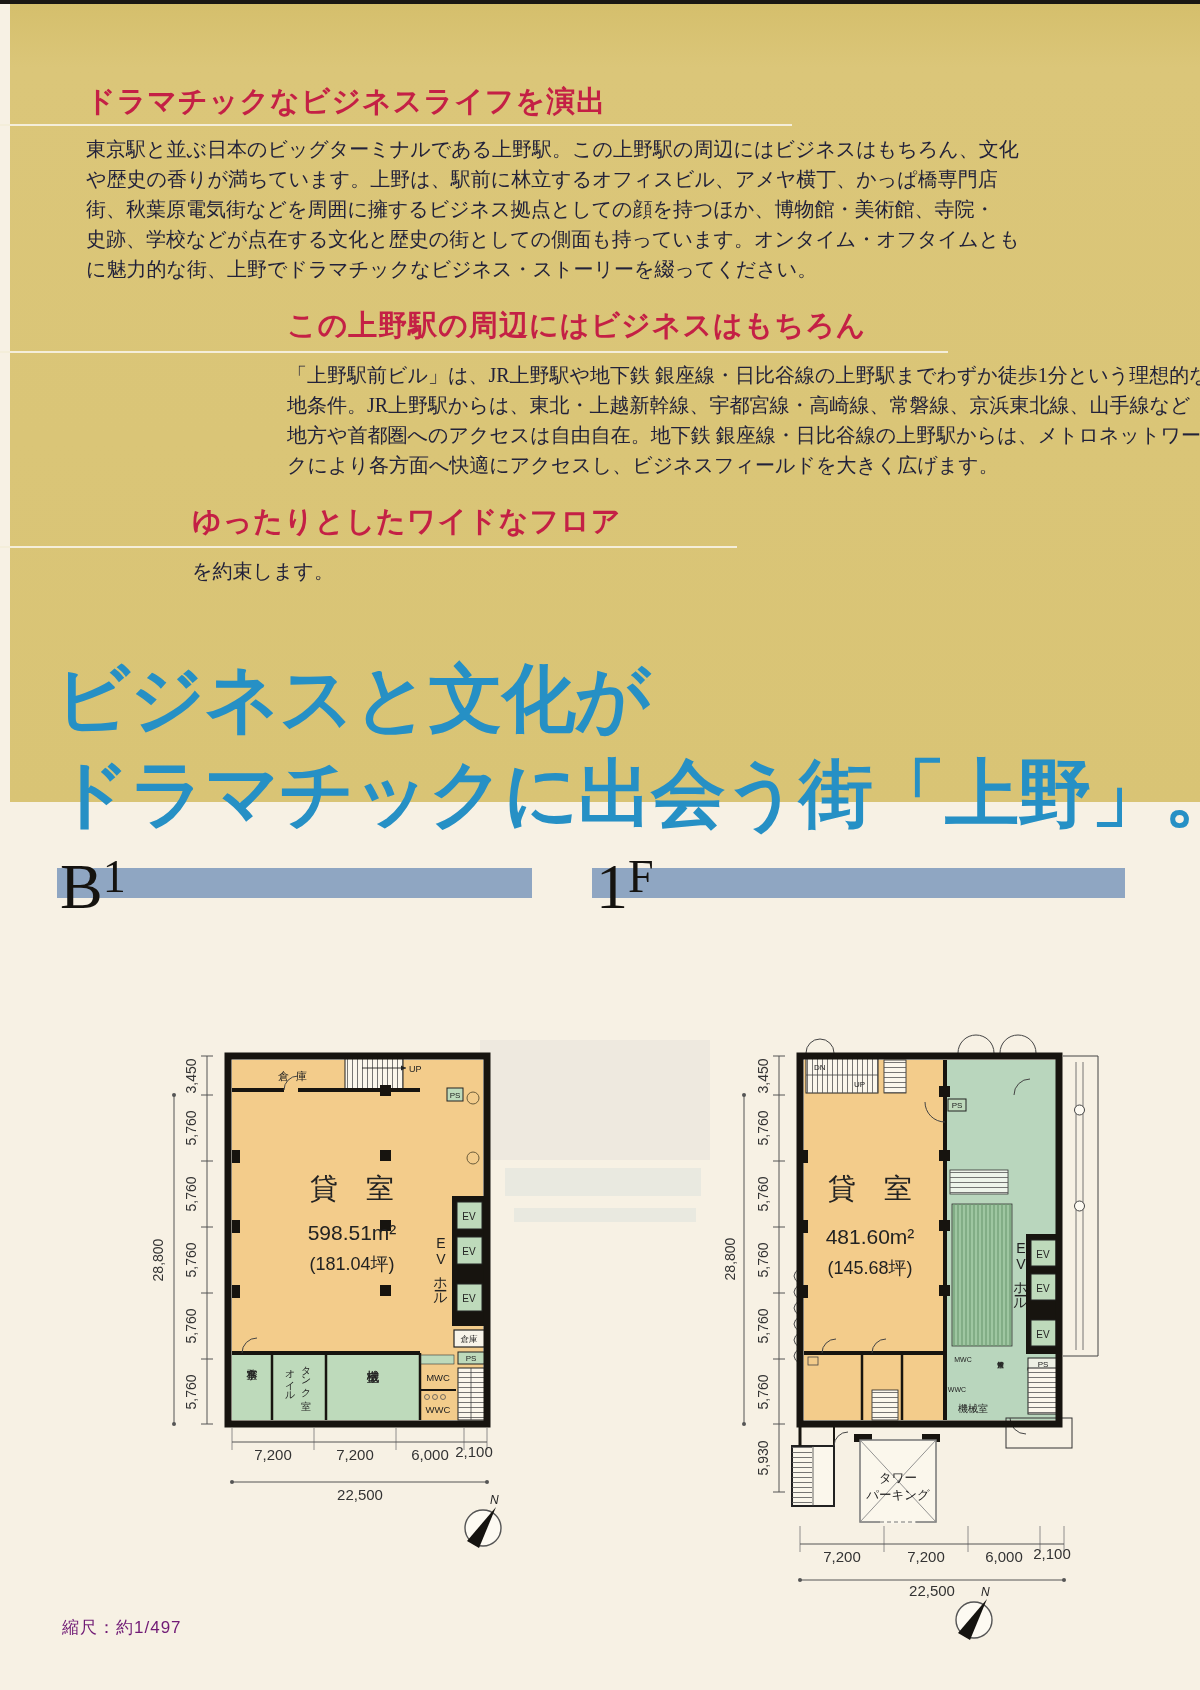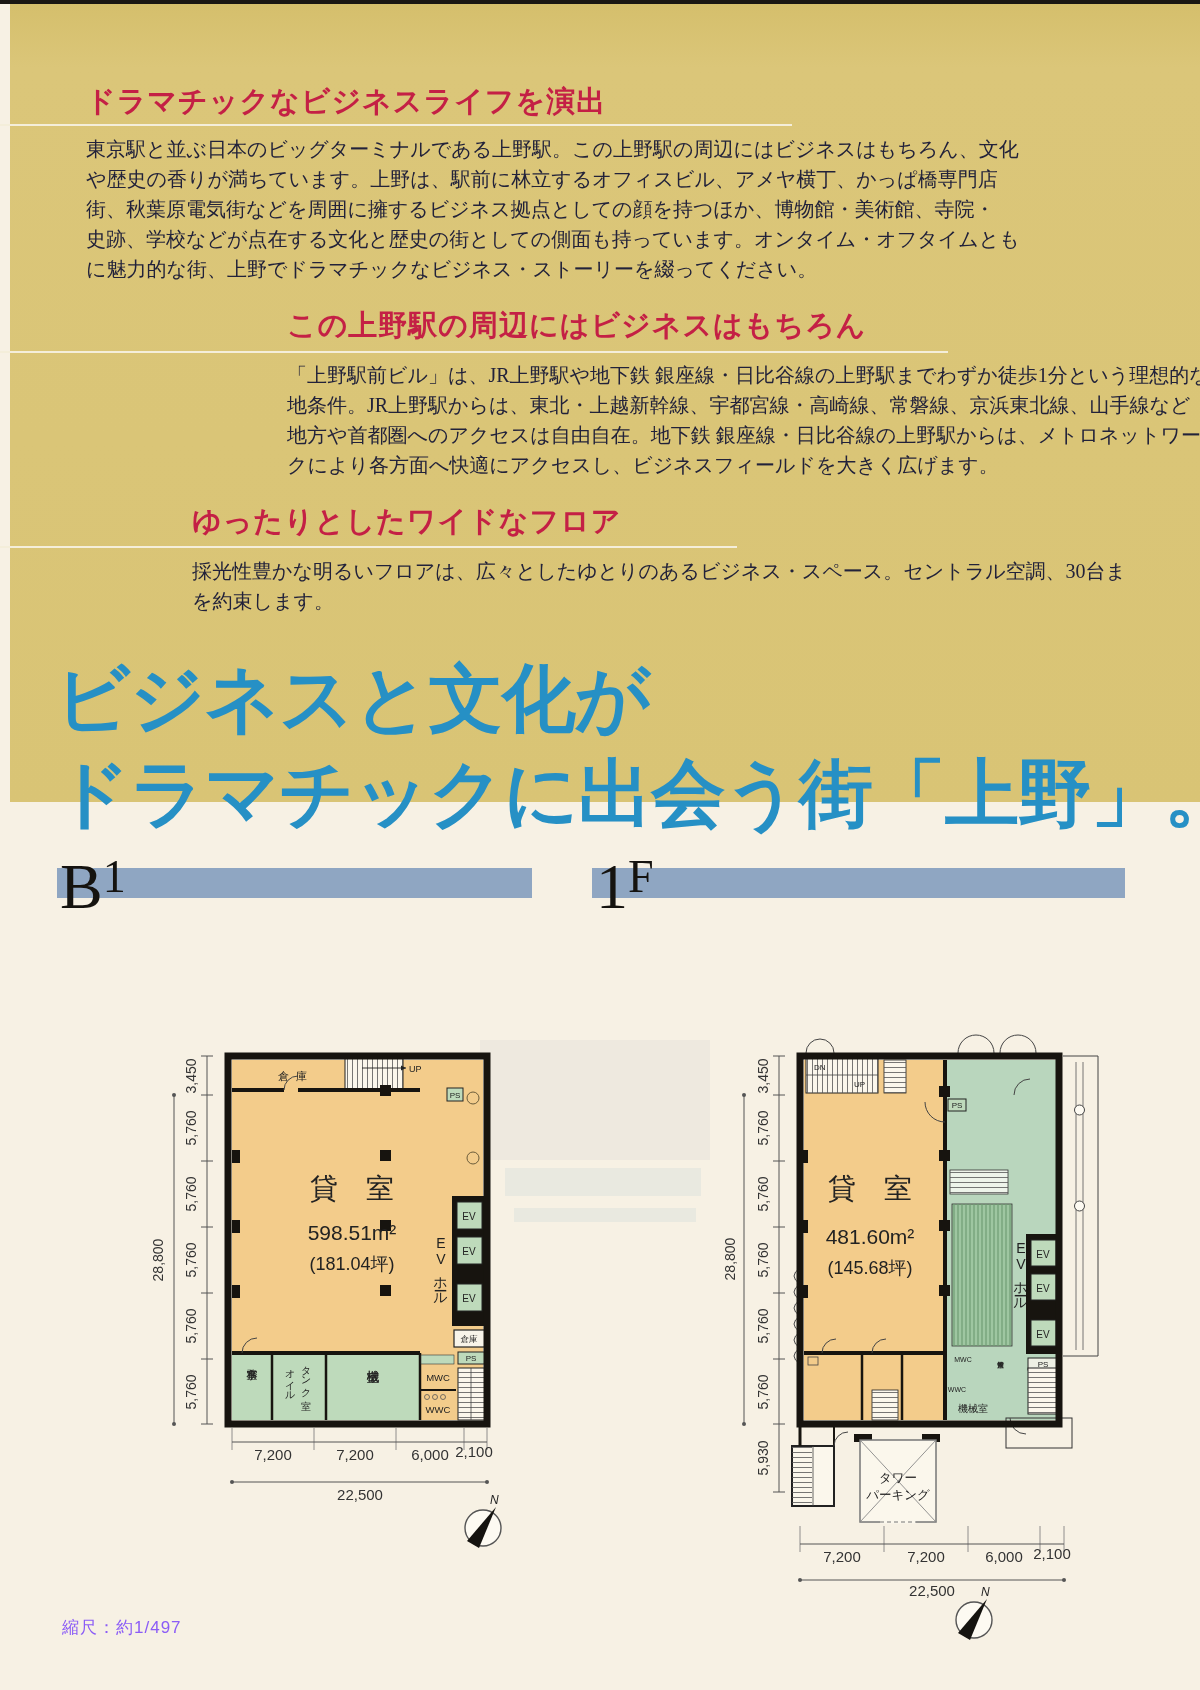--- a/index.html
+++ b/index.html
@@ -20,21 +20,21 @@
   }
   .underline { height:2px; background:#f4eeda; }
   .body-text { font-family:"Liberation Serif","DejaVu Serif",serif; color:#22223a;
     font-size:20px; line-height:30px; white-space:nowrap; }
   .headline { font-family:"Liberation Serif","DejaVu Serif",serif; font-weight:bold;
     color:#2690c5; font-size:74px; line-height:95px; letter-spacing:-1px; white-space:nowrap; }
   .floor-bar { height:30px; background:#8fa6c2; }
   .floor-tag { font-family:"Liberation Serif","DejaVu Serif",serif; font-weight:normal; color:#15130f; }
   .floor-tag .big { font-size:64px; }
   .floor-tag .small { font-size:46px; vertical-align:16px; }
-  .footer-note { font-size:17px; color:#8b5cf6; letter-spacing:1px; }
+  .footer-note { font-size:17px; color:#701a75; letter-spacing:1px; }
   .ghost { opacity:0.10; background:#7aa3c8; }
   .ghost2 { opacity:0.06; background:#6c7894; }
   
   .wall { fill:none; stroke:#17140f; stroke-width:7; }
   .wline { stroke:#17140f; }
   .dim  { font-size:15px; fill:#333; }
   .dimS { font-size:14px; fill:#333; }
   .dimline { stroke:#555; stroke-width:1; }
   .ext { stroke:#777; stroke-width:0.8; }
   .ptxt { fill:#222; }
@@ -66,21 +66,20 @@
 <div class="abs sec-heading" style="left:287px;top:306px">この上野駅の周辺にはビジネスはもちろん</div>
 <div class="abs body-text" style="left:287px;top:360px">
   <div>「上野駅前ビル」は、JR上野駅や地下鉄 銀座線・日比谷線の上野駅までわずか徒歩1分という理想的な立</div>
   <div>地条件。JR上野駅からは、東北・上越新幹線、宇都宮線・高崎線、常磐線、京浜東北線、山手線など</div>
   <div>地方や首都圏へのアクセスは自由自在。地下鉄 銀座線・日比谷線の上野駅からは、メトロネットワー</div>
   <div>クにより各方面へ快適にアクセスし、ビジネスフィールドを大きく広げます。</div>
 </div>
 
 <div class="abs sec-heading" style="left:192px;top:502px">ゆったりとしたワイドなフロア</div>
 <div class="abs body-text" style="left:192px;top:556px">
-  <div>採光性豊かな明るいフロアは、広々としたゆとりのあるビジネス・スペース。セントラル空調、30台ま</div>
   <div>を約束します。</div>
 </div>
 
 <div class="abs headline" style="left:55px;top:652px">
   <div>ビジネスと文化が</div>
   <div>ドラマチックに出会う街「上野」。</div>
 </div>
 
 <div class="abs ghost2" style="left:480px;top:1040px;width:230px;height:120px"></div>
 <div class="abs ghost" style="left:505px;top:1168px;width:196px;height:28px"></div>

